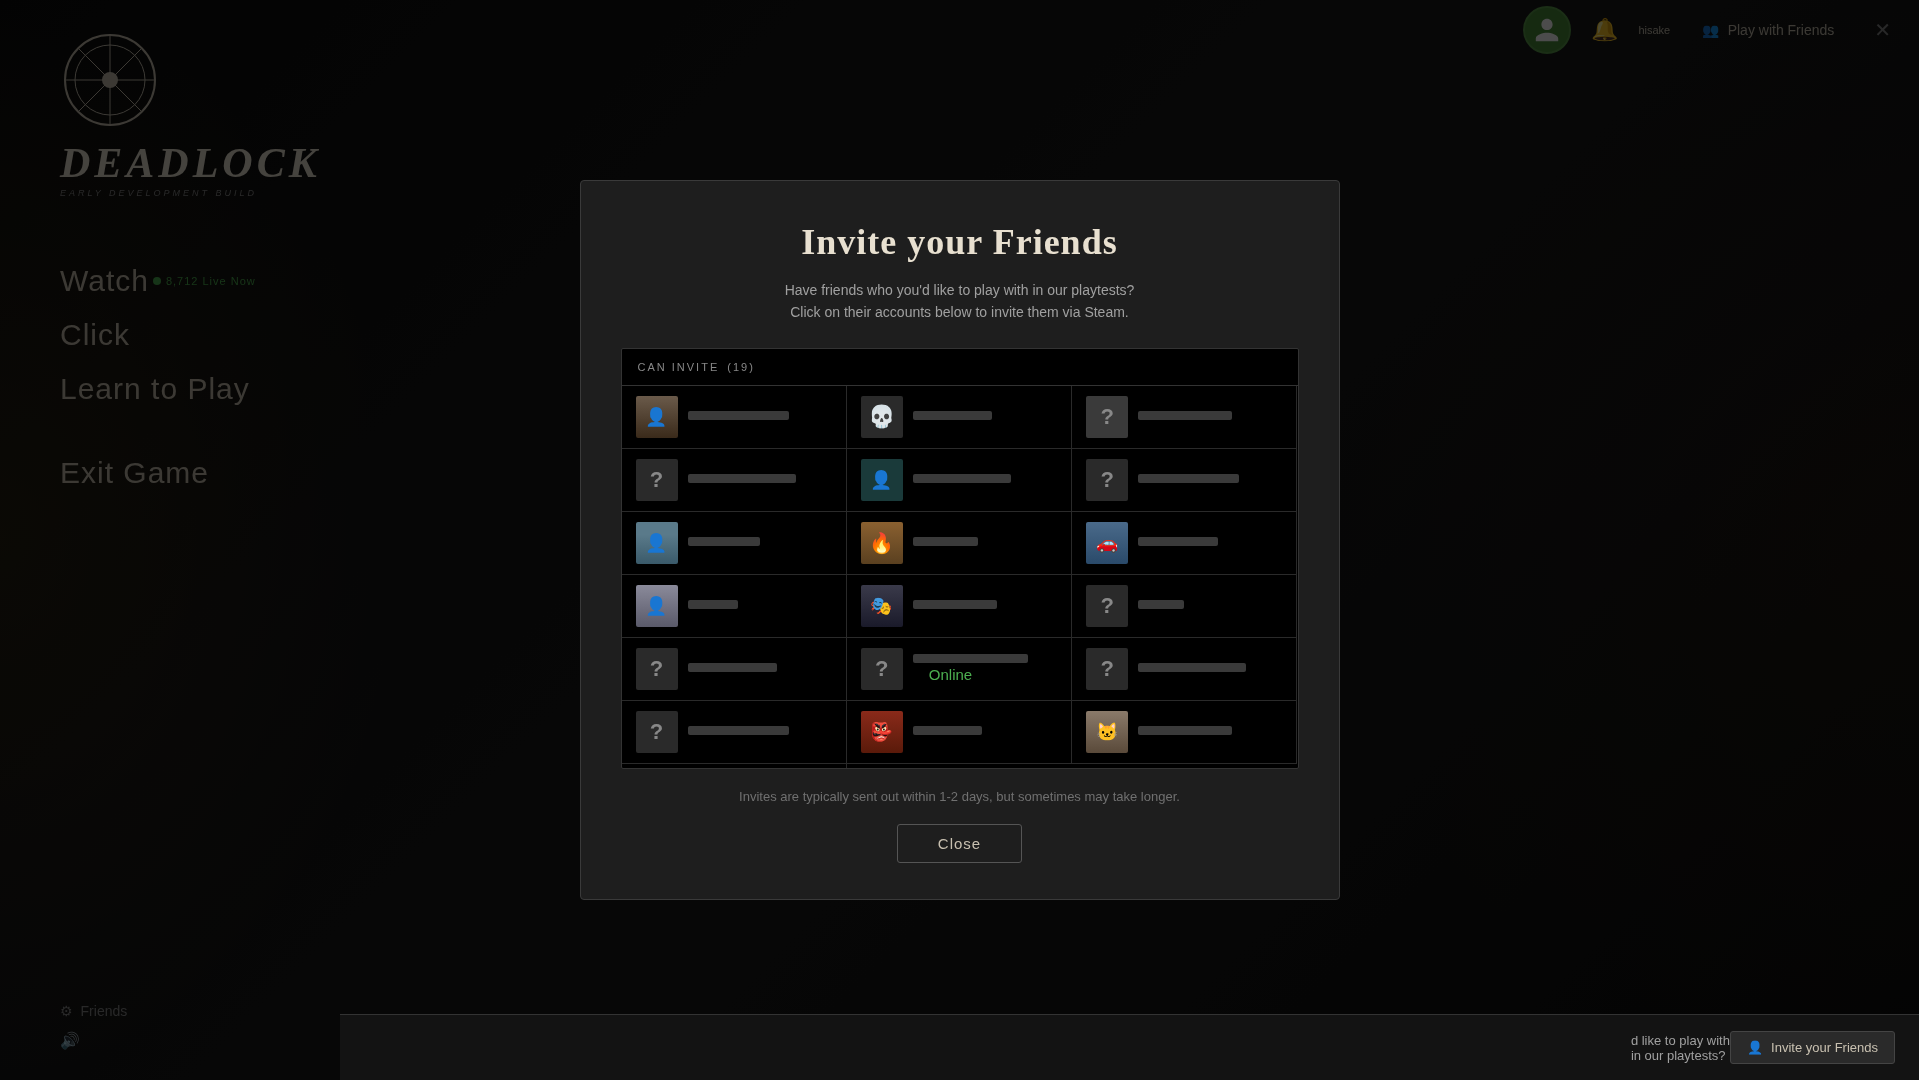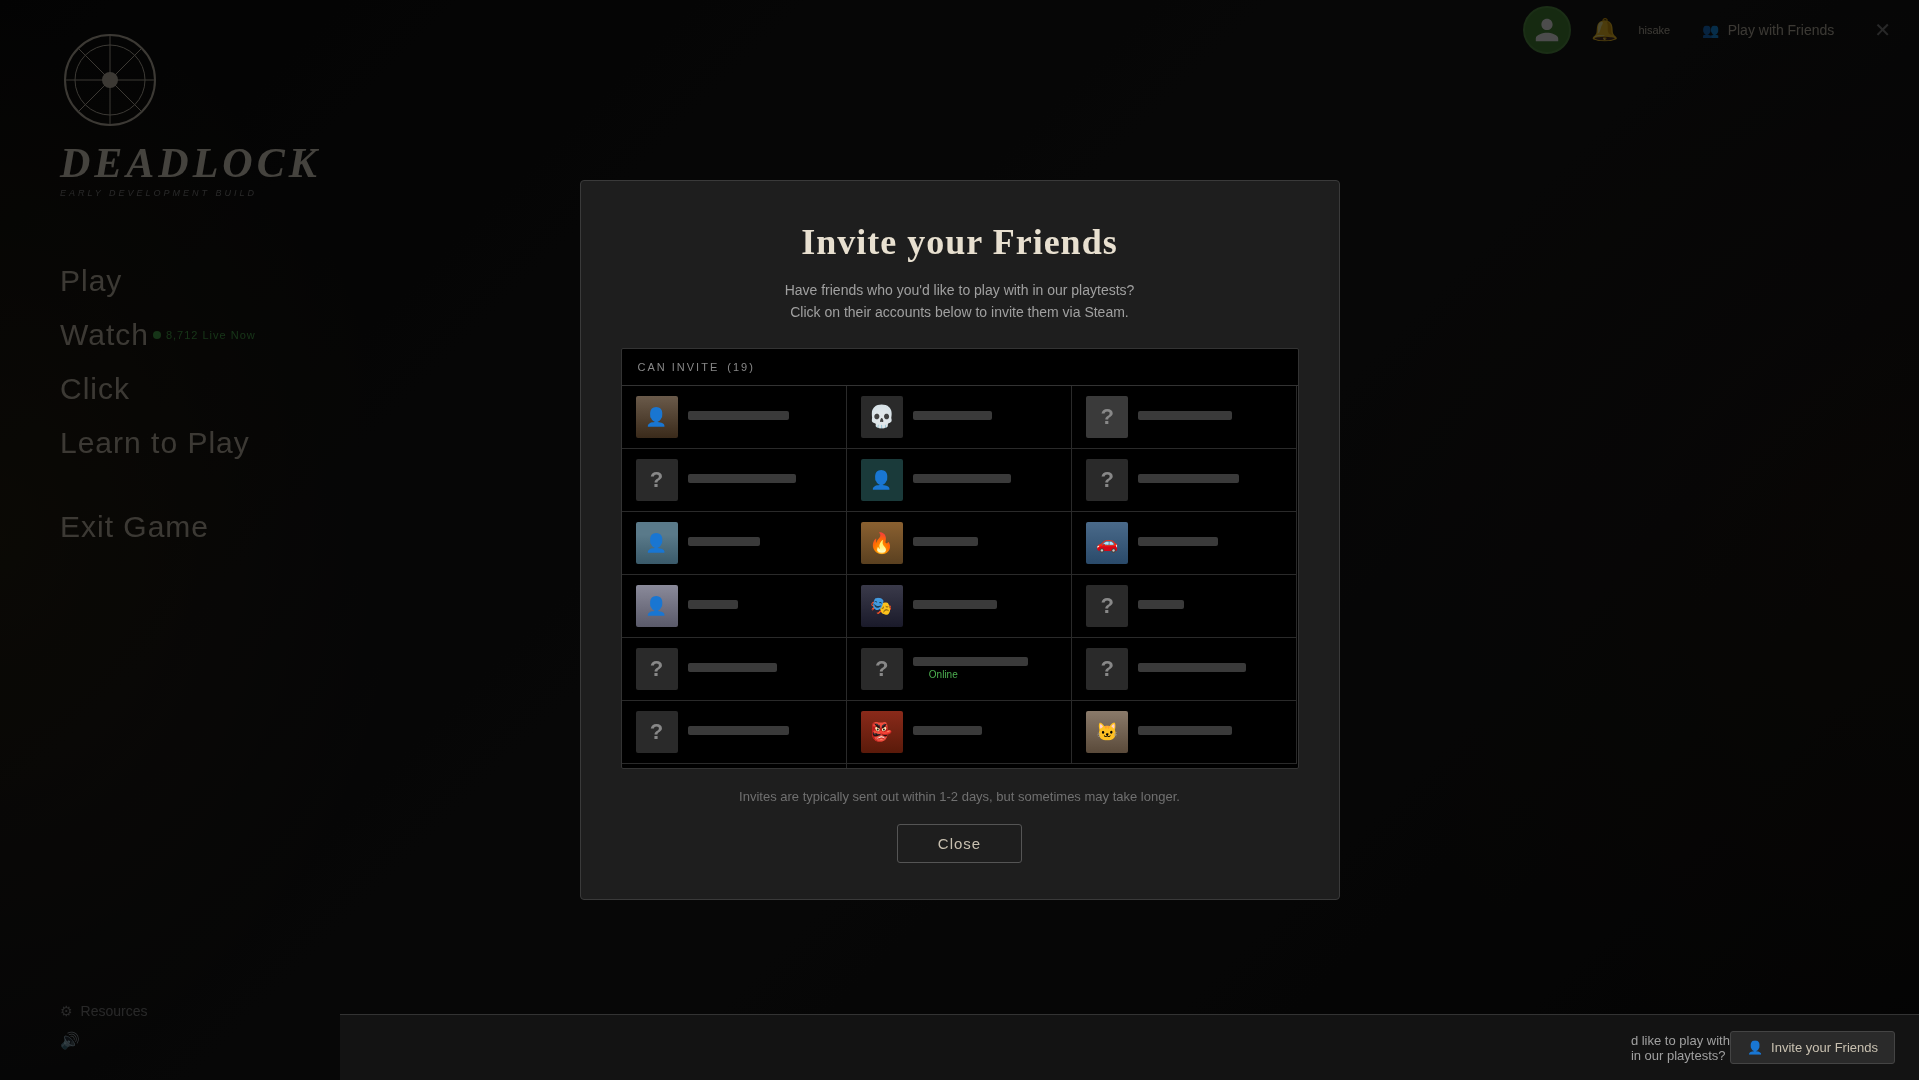--- a/index.html
+++ b/index.html
@@ -302,21 +302,21 @@
       color: #888;
       font-weight: bold;
     }
 
     .friend-info {
       flex: 1;
       min-width: 0;
     }
 
     .friend-status {
-      font-size: 10px;
+      font-size: 15px;
       color: #4CAF50;
       padding-left: 16px;
     }
 
     .modal-footer-text {
       font-size: 13px;
       color: #707070;
       text-align: center;
       margin-top: 20px;
       margin-bottom: 20px;
@@ -413,37 +413,36 @@
       <line x1="50" y1="5" x2="50" y2="95" stroke="#c8c0b0" stroke-width="1"></line>
       <line x1="5" y1="50" x2="95" y2="50" stroke="#c8c0b0" stroke-width="1"></line>
       <line x1="18" y1="18" x2="82" y2="82" stroke="#c8c0b0" stroke-width="1"></line>
       <line x1="82" y1="18" x2="18" y2="82" stroke="#c8c0b0" stroke-width="1"></line>
     </svg>
     <div class="logo-title">DEADLOCK</div>
     <div class="logo-subtitle">EARLY DEVELOPMENT BUILD</div>
   </div>
 
   <nav class="nav-menu">
-    <div class="nav-item">Play</div>
     <div class="nav-item watch">
       <span>Watch</span>
       <span class="live-badge">
         <span class="live-dot"></span>
         <span>8,712 Live Now</span>
       </span>
     </div>
     <div class="nav-item">Click</div>
     <div class="nav-item">Learn to Play</div>
     <div class="nav-item" style="margin-top:30px;">Exit Game</div>
   </nav>
 
   <div class="sidebar-bottom">
     <div class="settings-item">
       <span>⚙</span>
-      <span>Resources</span>
+      <span>Friends</span>
     </div>
     <div class="volume-control">
       <span>🔊</span>
     </div>
   </div>
 </div>
 
 <div class="header-bar">
   <div class="user-avatar-btn">
     <svg viewBox="0 0 24 24">

